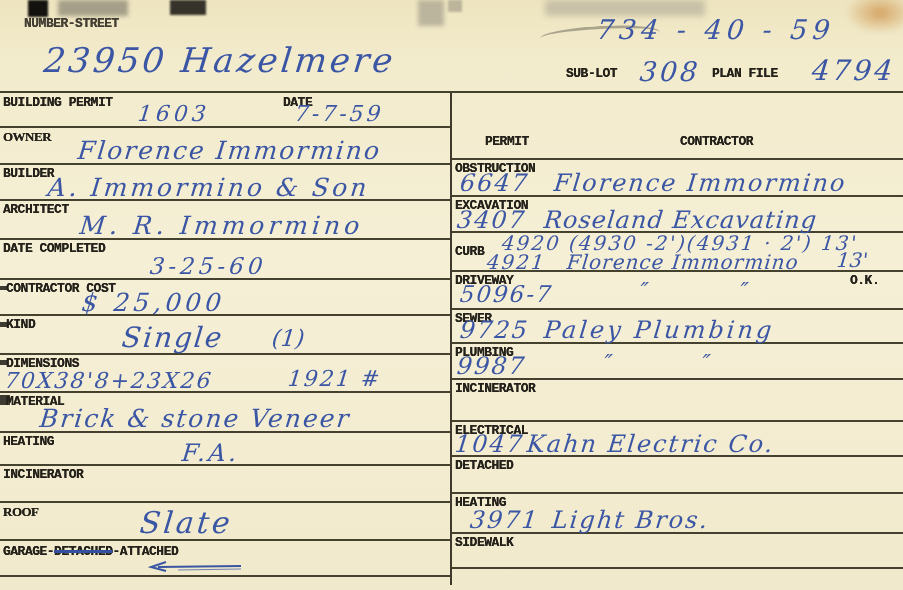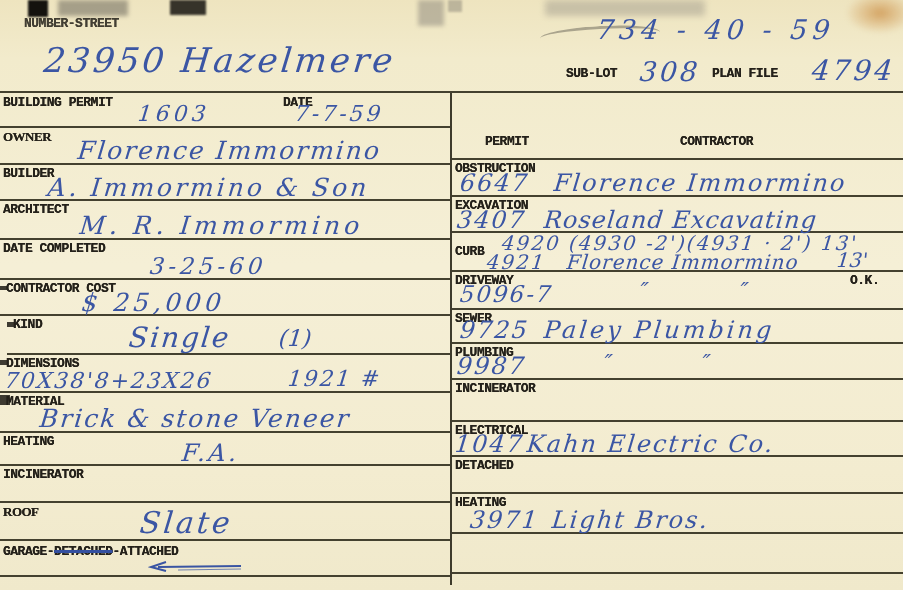--- a/index.html
+++ b/index.html
@@ -82,21 +82,21 @@
       <span class="plabel" style="left:3px;top:1px;">DATE COMPLETED</span>
       <span class="hand" style="left:150px;top:13px;font-size:23px;letter-spacing:4px;">3-25-60</span>
     </div>
 
     <div class="row" style="height:36px;">
       <i class="edge-mark" style="left:0;top:6px;width:7px;height:4px;"></i>
       <span class="plabel" style="left:6px;top:1px;">CONTRACTOR COST</span>
       <span class="hand" style="left:82px;top:8px;font-size:25px;letter-spacing:4px;">$ 25,000</span>
     </div>
 
-    <div class="row" style="height:39px;margin-left:7px;">
+    <div class="row" style="height:39px;">
       <i class="edge-mark" style="left:0;top:6px;width:8px;height:5px;"></i>
       <span class="plabel" style="left:6px;top:1px;">KIND</span>
       <span class="hand" style="left:122px;top:5px;font-size:28px;letter-spacing:2px;">Single</span>
       <span class="hand" style="left:272px;top:9px;font-size:23px;">(1)</span>
     </div>
 
     <div class="row" style="height:38px;">
       <i class="edge-mark" style="left:0;top:5px;width:8px;height:5px;"></i>
       <span class="plabel" style="left:6px;top:1px;">DIMENSIONS</span>
       <span class="hand" style="left:5px;top:13px;font-size:22px;letter-spacing:2px;">70X38'8+23X26</span>
@@ -198,18 +198,21 @@
     <div class="row" style="height:37px;">
       <span class="plabel" style="left:3px;top:1px;">DETACHED</span>
     </div>
 
     <div class="row" style="height:40px;">
       <span class="plabel" style="left:3px;top:1px;">HEATING</span>
       <span class="hand" style="left:18px;top:12px;font-size:24px;letter-spacing:2px;">3971</span>
       <span class="hand" style="left:100px;top:12px;font-size:24px;letter-spacing:2px;">Light Bros.</span>
     </div>
 
+    <div class="row" style="height:35px;">
+      <span class="plabel" style="left:3px;top:1px;">SIDEWALK</span>
+    </div>
 
     <div class="row" style="height:40px;"></div>
     <div class="row noline" style="height:13px;"></div>
   </div>
 
 </div>
 
 </body></html>

